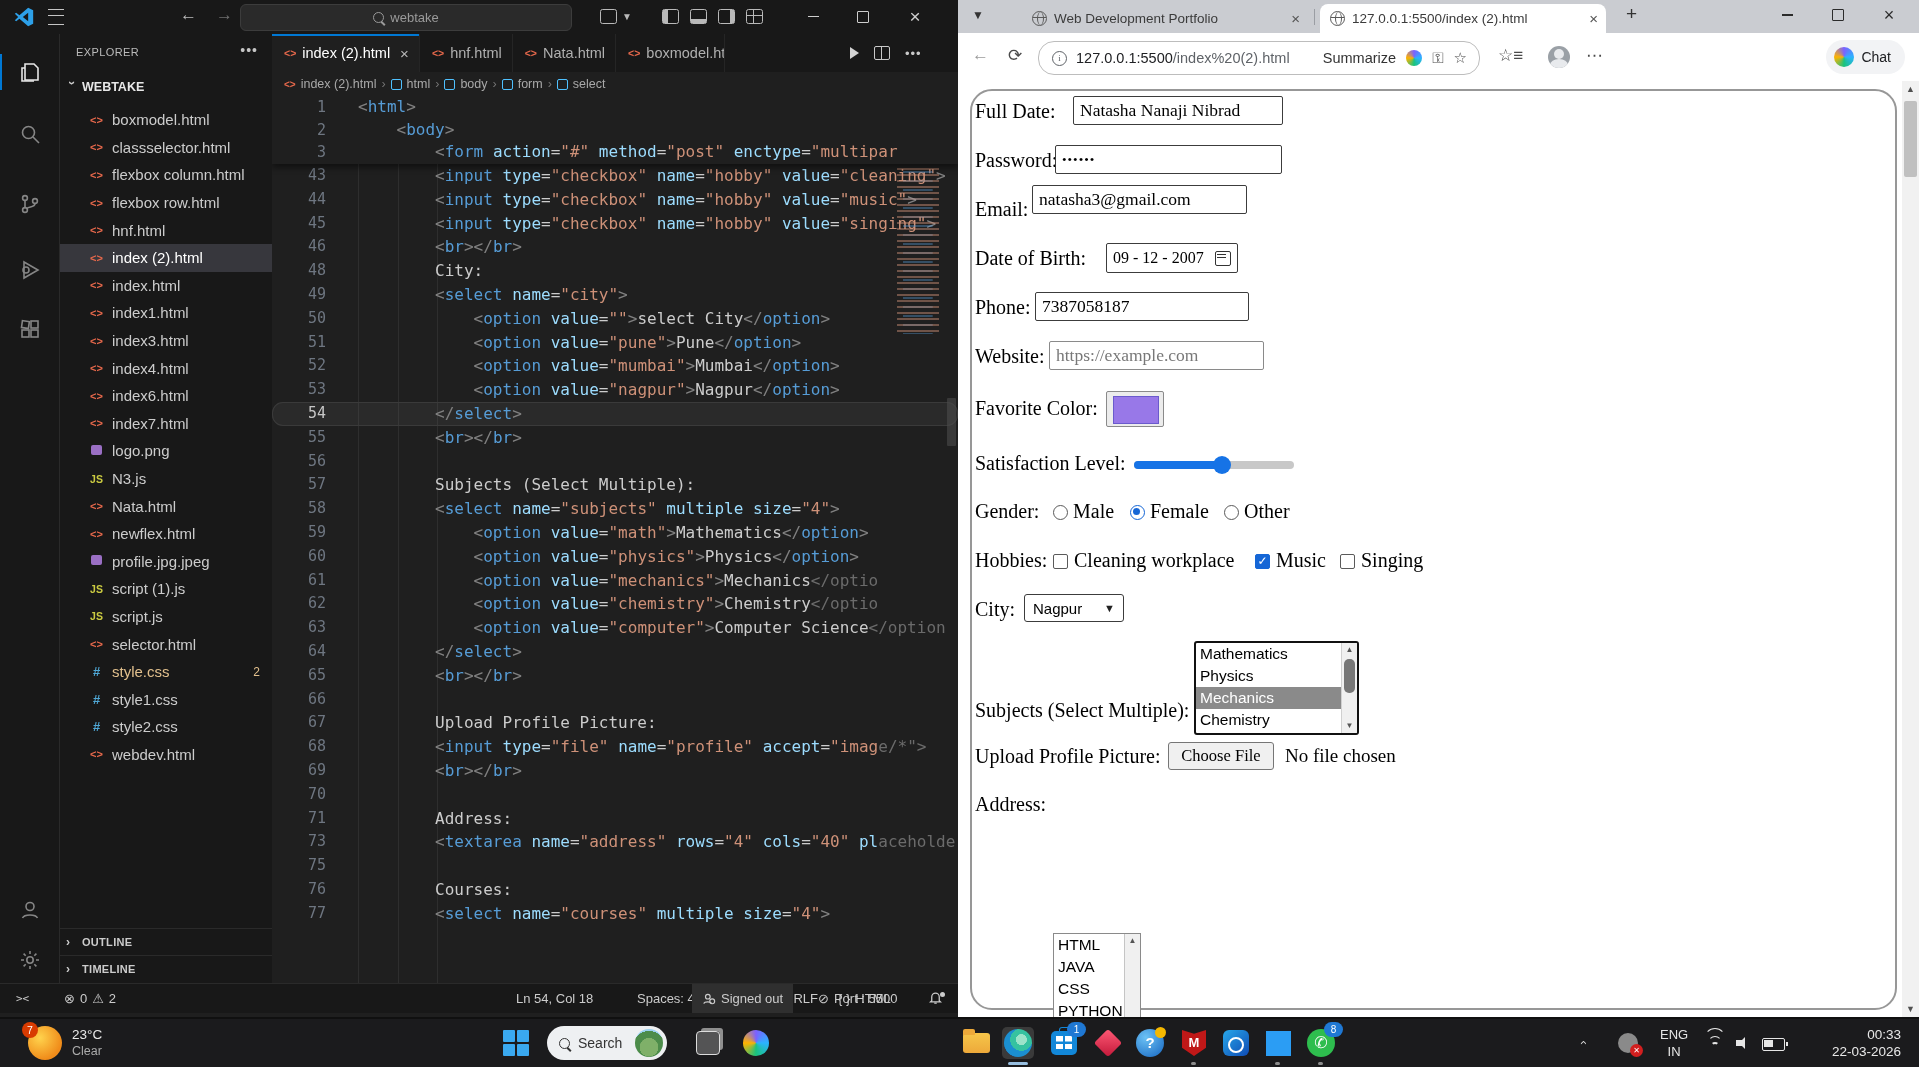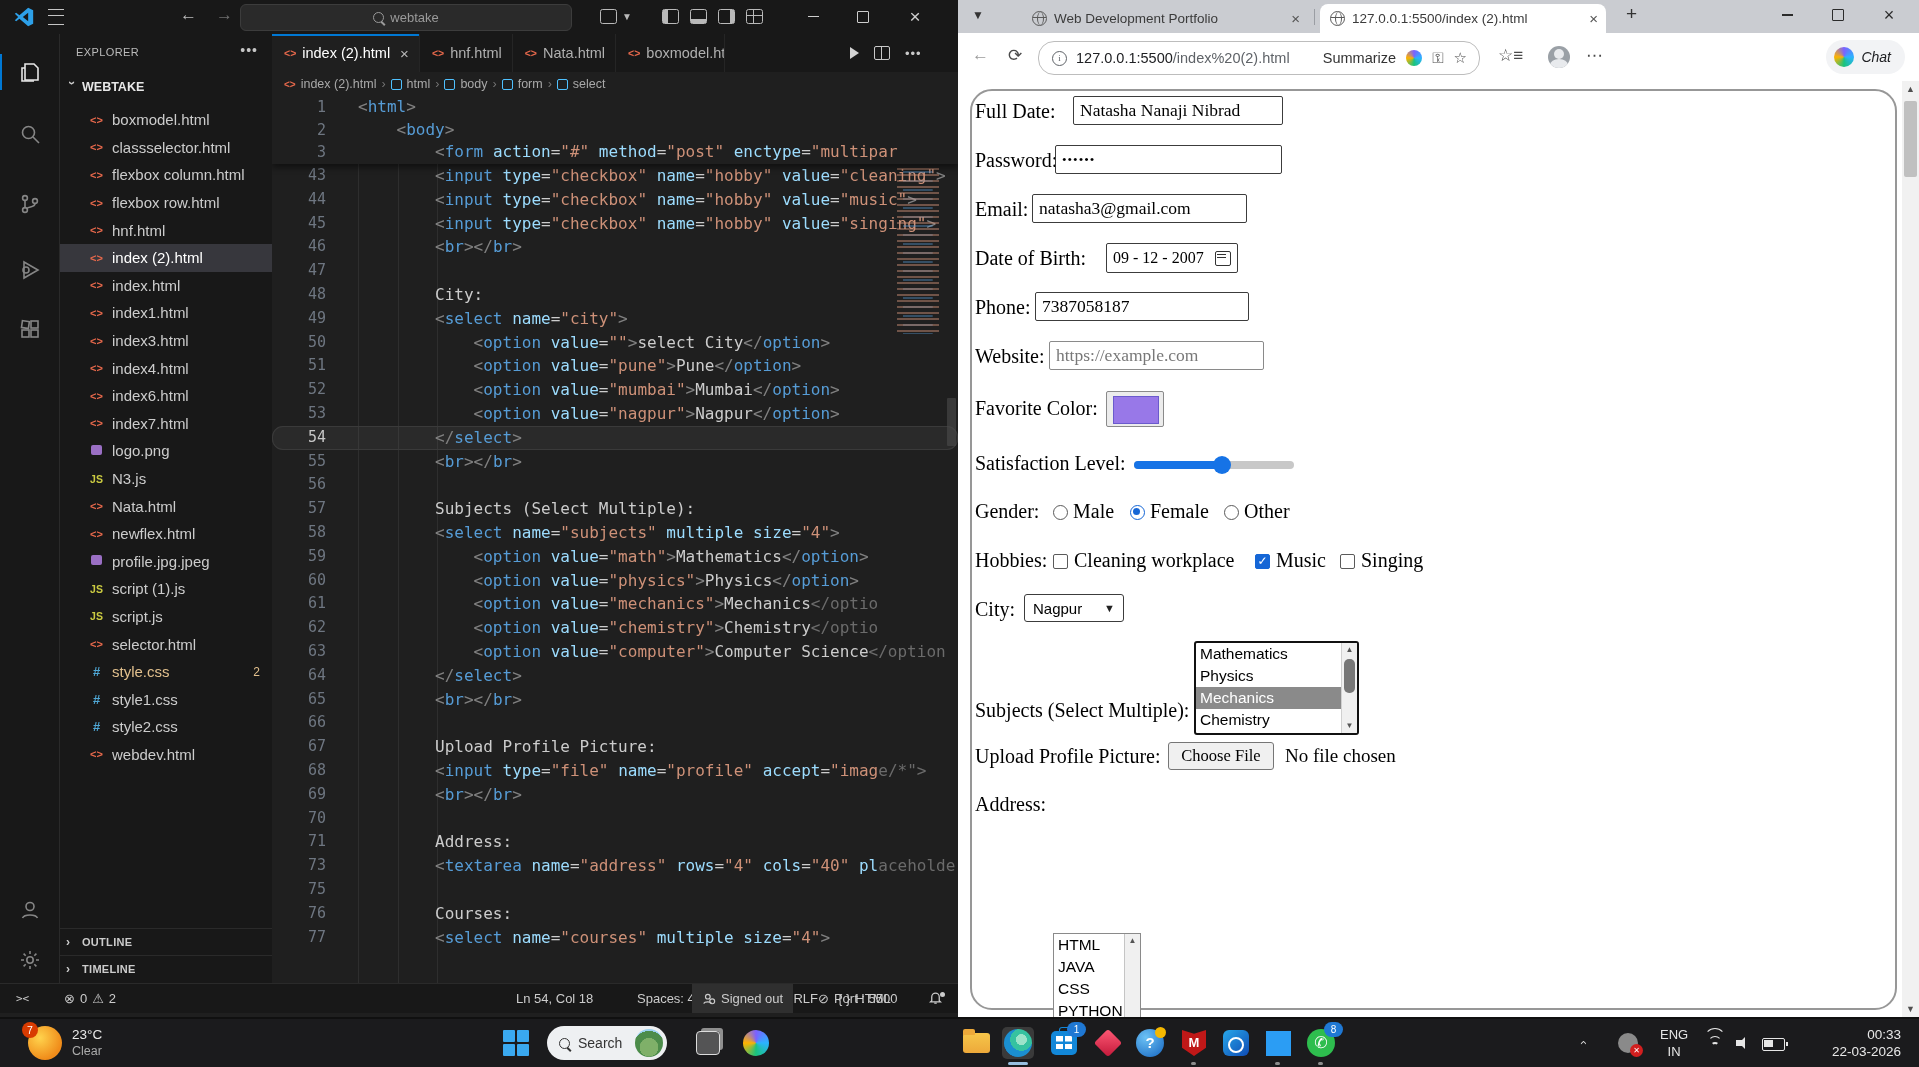--- a/index.html
+++ b/index.html
@@ -105,21 +105,21 @@
   .bwc-max{width:10px;height:10px;border:1.3px solid #2b2b2b;border-radius:1px;}
   #navbar{position:absolute;left:0;top:33px;width:961px;height:48px;background:#ffffff;border-bottom:1px solid #d8d8d8;}
   .nav-ic{position:absolute;top:12px;font-size:17px;color:#4a4a4a;}
   #urlpill{position:absolute;left:80px;top:8px;width:440px;height:32px;border:1px solid #bdbdbd;border-radius:16px;display:flex;align-items:center;font-size:14.5px;color:#202124;}
   .info-ic{flex:none;width:13px;height:13px;border:1.2px solid #5f6368;border-radius:50%;margin:0 9px 0 13px;color:#5f6368;font-size:9px;line-height:13px;text-align:center;font-family:"Liberation Serif",serif;}
   #urlpill .host{font-weight:400;}
   #urlpill .path{color:#5f6368;text-align:right;}
   .pill-right{margin-left:auto;display:flex;align-items:center;gap:10px;padding-right:12px;color:#333;}
   .copilot-ic{width:16px;height:16px;border-radius:50%;background:conic-gradient(#7b61ff,#2bb3ff,#19c37d,#ffb300,#7b61ff);}
   .key-ic,.star-ic{font-size:15px;color:#4a4a4a;}
-  .chat-btn{position:absolute;right:14px;top:7px;height:34px;border-radius:17px;background:#f2f3f5;display:flex;align-items:center;gap:7px;padding:0 14px 0 8px;font-size:14px;color:#202124;font-style:italic;}
+  .chat-btn{position:absolute;right:14px;top:7px;height:34px;border-radius:17px;background:#f2f3f5;display:flex;align-items:center;gap:7px;padding:0 14px 0 8px;font-size:14px;color:#202124;}
   .avatar{position:absolute;top:13px;width:22px;height:22px;border-radius:50%;background:#9aa0a6;overflow:hidden;}
   .avatar::before{content:"";position:absolute;left:6px;top:3px;width:10px;height:10px;border-radius:50%;background:#e8eaed;}
   .avatar::after{content:"";position:absolute;left:2px;top:13px;width:18px;height:12px;border-radius:50%;background:#e8eaed;}
   
   #content{position:absolute;left:0;top:81px;width:961px;height:936px;background:#ffffff;overflow:hidden;font-family:"Liberation Serif",serif;color:#000;}
   #form-border{position:absolute;left:12px;top:8px;width:923px;height:917px;border:2px solid #979797;border-radius:22px;}
   .flabel{position:absolute;font-size:20px;}
   .tinput{position:absolute;border:1.5px solid #3c3c3c;border-radius:2px;background:#fff;font-family:"Liberation Serif",serif;font-size:17.5px;display:flex;align-items:center;padding:0 6px;box-sizing:border-box;}
   .ph{color:#787878;}
   .cal{margin-left:auto;width:14px;height:13px;border:1.4px solid #333;border-radius:2px;position:relative;}
@@ -439,21 +439,20 @@
 
     <div id="editor-bg">
       <div class="guide" style="left:86px;"></div>
       <div class="guide" style="left:126px;"></div>
       <div class="guide" style="left:165px;"></div>
       <div id="code-lines">
           <div class="cl"><span class="ln">43</span><span class="ct"><span class="tk-X">        </span><span class="tk-G">&lt;</span><span class="tk-T">input</span><span class="tk-X"> </span><span class="tk-A">type</span><span class="tk-X">=</span><span class="tk-S">"checkbox"</span><span class="tk-X"> </span><span class="tk-A">name</span><span class="tk-X">=</span><span class="tk-S">"hobby"</span><span class="tk-X"> </span><span class="tk-A">value</span><span class="tk-X">=</span><span class="tk-S">"cleaning"</span><span class="tk-G">&gt;</span></span></div>
           <div class="cl"><span class="ln">44</span><span class="ct"><span class="tk-X">        </span><span class="tk-G">&lt;</span><span class="tk-T">input</span><span class="tk-X"> </span><span class="tk-A">type</span><span class="tk-X">=</span><span class="tk-S">"checkbox"</span><span class="tk-X"> </span><span class="tk-A">name</span><span class="tk-X">=</span><span class="tk-S">"hobby"</span><span class="tk-X"> </span><span class="tk-A">value</span><span class="tk-X">=</span><span class="tk-S">"music"</span><span class="tk-G">&gt;</span></span></div>
           <div class="cl"><span class="ln">45</span><span class="ct"><span class="tk-X">        </span><span class="tk-G">&lt;</span><span class="tk-T">input</span><span class="tk-X"> </span><span class="tk-A">type</span><span class="tk-X">=</span><span class="tk-S">"checkbox"</span><span class="tk-X"> </span><span class="tk-A">name</span><span class="tk-X">=</span><span class="tk-S">"hobby"</span><span class="tk-X"> </span><span class="tk-A">value</span><span class="tk-X">=</span><span class="tk-S">"singing"</span><span class="tk-G">&gt;</span></span></div>
           <div class="cl"><span class="ln">46</span><span class="ct"><span class="tk-X">        </span><span class="tk-G">&lt;</span><span class="tk-T">br</span><span class="tk-G">&gt;</span><span class="tk-G">&lt;/</span><span class="tk-T">br</span><span class="tk-G">&gt;</span></span></div>
-          <div class="cl"><span class="ln">47</span><span class="ct"></span></div>
           <div class="cl"><span class="ln">48</span><span class="ct"><span class="tk-X">        City:</span></span></div>
           <div class="cl"><span class="ln">49</span><span class="ct"><span class="tk-X">        </span><span class="tk-G">&lt;</span><span class="tk-T">select</span><span class="tk-X"> </span><span class="tk-A">name</span><span class="tk-X">=</span><span class="tk-S">"city"</span><span class="tk-G">&gt;</span></span></div>
           <div class="cl"><span class="ln">50</span><span class="ct"><span class="tk-X">            </span><span class="tk-G">&lt;</span><span class="tk-T">option</span><span class="tk-X"> </span><span class="tk-A">value</span><span class="tk-X">=</span><span class="tk-S">""</span><span class="tk-G">&gt;</span><span class="tk-X">select City</span><span class="tk-G">&lt;/</span><span class="tk-T">option</span><span class="tk-G">&gt;</span></span></div>
           <div class="cl"><span class="ln">51</span><span class="ct"><span class="tk-X">            </span><span class="tk-G">&lt;</span><span class="tk-T">option</span><span class="tk-X"> </span><span class="tk-A">value</span><span class="tk-X">=</span><span class="tk-S">"pune"</span><span class="tk-G">&gt;</span><span class="tk-X">Pune</span><span class="tk-G">&lt;/</span><span class="tk-T">option</span><span class="tk-G">&gt;</span></span></div>
           <div class="cl"><span class="ln">52</span><span class="ct"><span class="tk-X">            </span><span class="tk-G">&lt;</span><span class="tk-T">option</span><span class="tk-X"> </span><span class="tk-A">value</span><span class="tk-X">=</span><span class="tk-S">"mumbai"</span><span class="tk-G">&gt;</span><span class="tk-X">Mumbai</span><span class="tk-G">&lt;/</span><span class="tk-T">option</span><span class="tk-G">&gt;</span></span></div>
           <div class="cl"><span class="ln">53</span><span class="ct"><span class="tk-X">            </span><span class="tk-G">&lt;</span><span class="tk-T">option</span><span class="tk-X"> </span><span class="tk-A">value</span><span class="tk-X">=</span><span class="tk-S">"nagpur"</span><span class="tk-G">&gt;</span><span class="tk-X">Nagpur</span><span class="tk-G">&lt;/</span><span class="tk-T">option</span><span class="tk-G">&gt;</span></span></div>
           <div class="cl cur"><span class="ln">54</span><span class="ct"><span class="tk-X">        </span><span class="tk-G">&lt;/</span><span class="tk-T">select</span><span class="tk-G">&gt;</span></span></div>
           <div class="cl"><span class="ln">55</span><span class="ct"><span class="tk-X">        </span><span class="tk-G">&lt;</span><span class="tk-T">br</span><span class="tk-G">&gt;</span><span class="tk-G">&lt;/</span><span class="tk-T">br</span><span class="tk-G">&gt;</span></span></div>
           <div class="cl"><span class="ln">56</span><span class="ct"></span></div>
           <div class="cl"><span class="ln">57</span><span class="ct"><span class="tk-X">        Subjects (Select Multiple):</span></span></div>
@@ -583,21 +582,21 @@
       <div class="tinput" style="left:115px;top:15px;width:210px;height:29px;">
           <span>Natasha Nanaji Nibrad</span>
         </div>
 
       <span class="flabel" style="left:17px;top:68px;">Password:</span>
       <div class="tinput" style="left:97px;top:64px;width:227px;height:29px;font-size:13px;letter-spacing:1px;">
           <span>••••••</span>
         </div>
 
       <span class="flabel" style="left:17px;top:117px;">Email:</span>
-      <div class="tinput" style="left:74px;top:113px;width:215px;height:29px;">
+      <div class="tinput" style="left:74px;top:104px;width:215px;height:29px;">
           <span>natasha3@gmail.com</span>
         </div>
 
       <span class="flabel" style="left:17px;top:166px;">Date of Birth:</span>
       <div class="tinput" style="left:148px;top:162px;width:132px;height:30px;font-size:16px;">
           <span>09 - 12 - 2007</span>
           <span class="cal"></span>
         </div>
 
       <span class="flabel" style="left:17px;top:215px;">Phone:</span>

